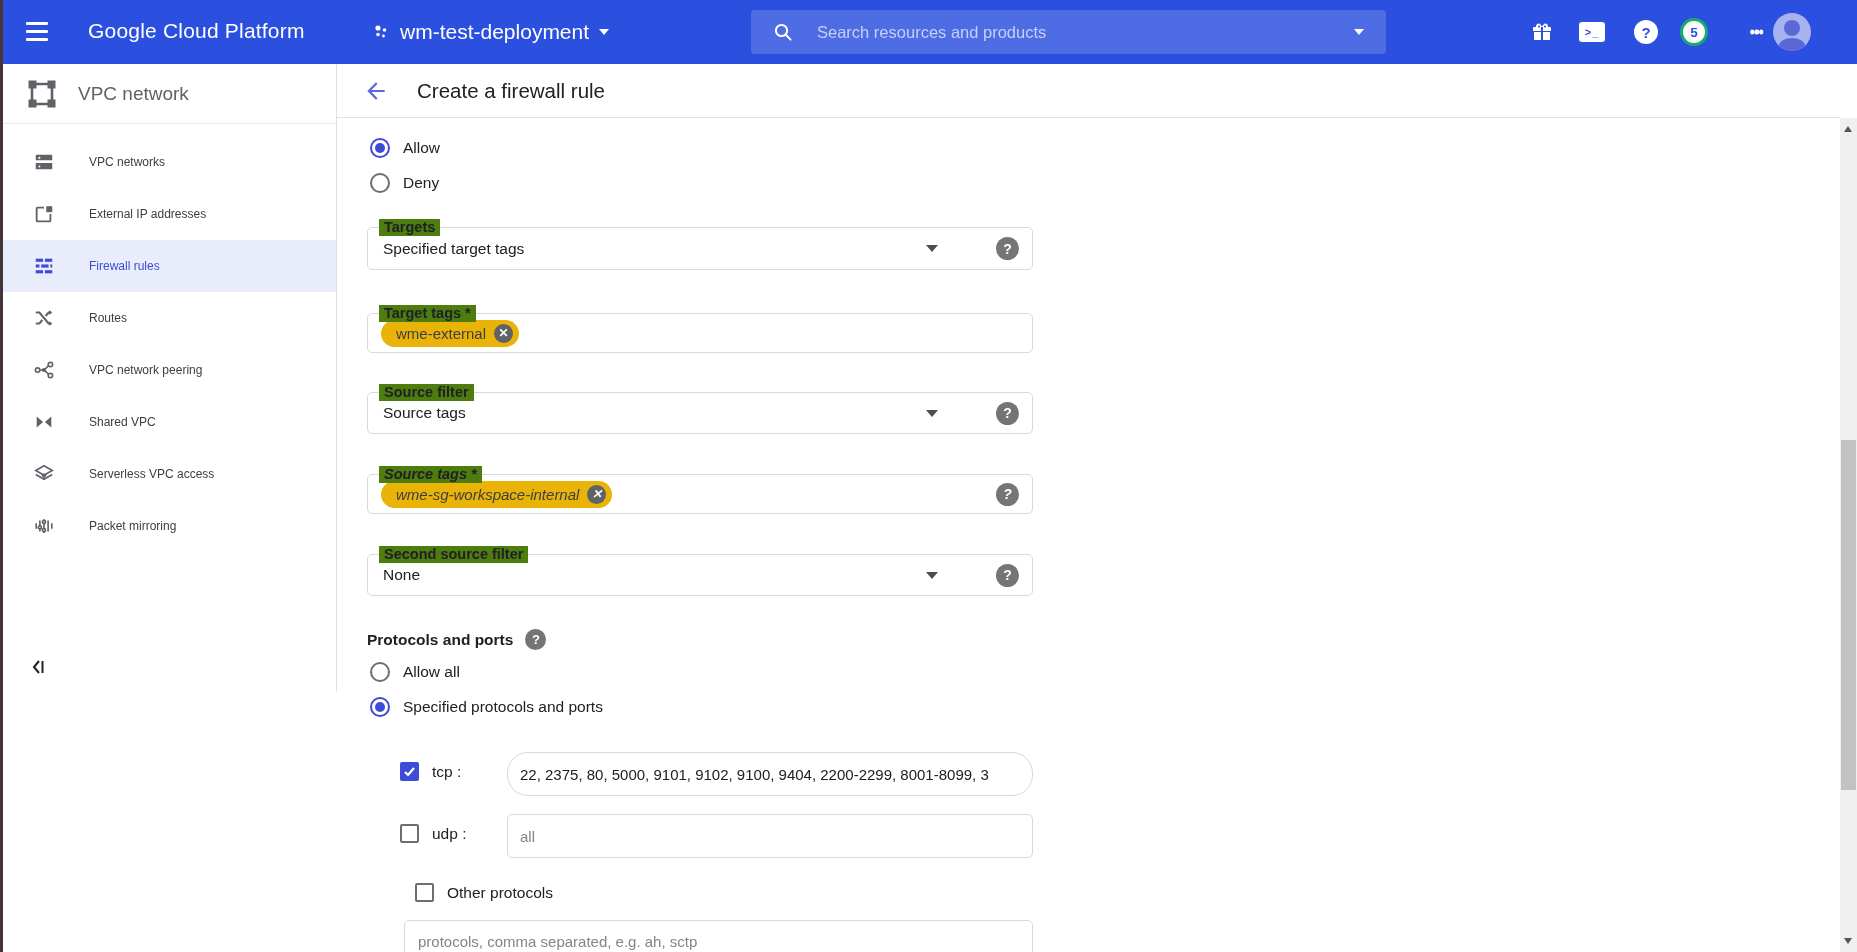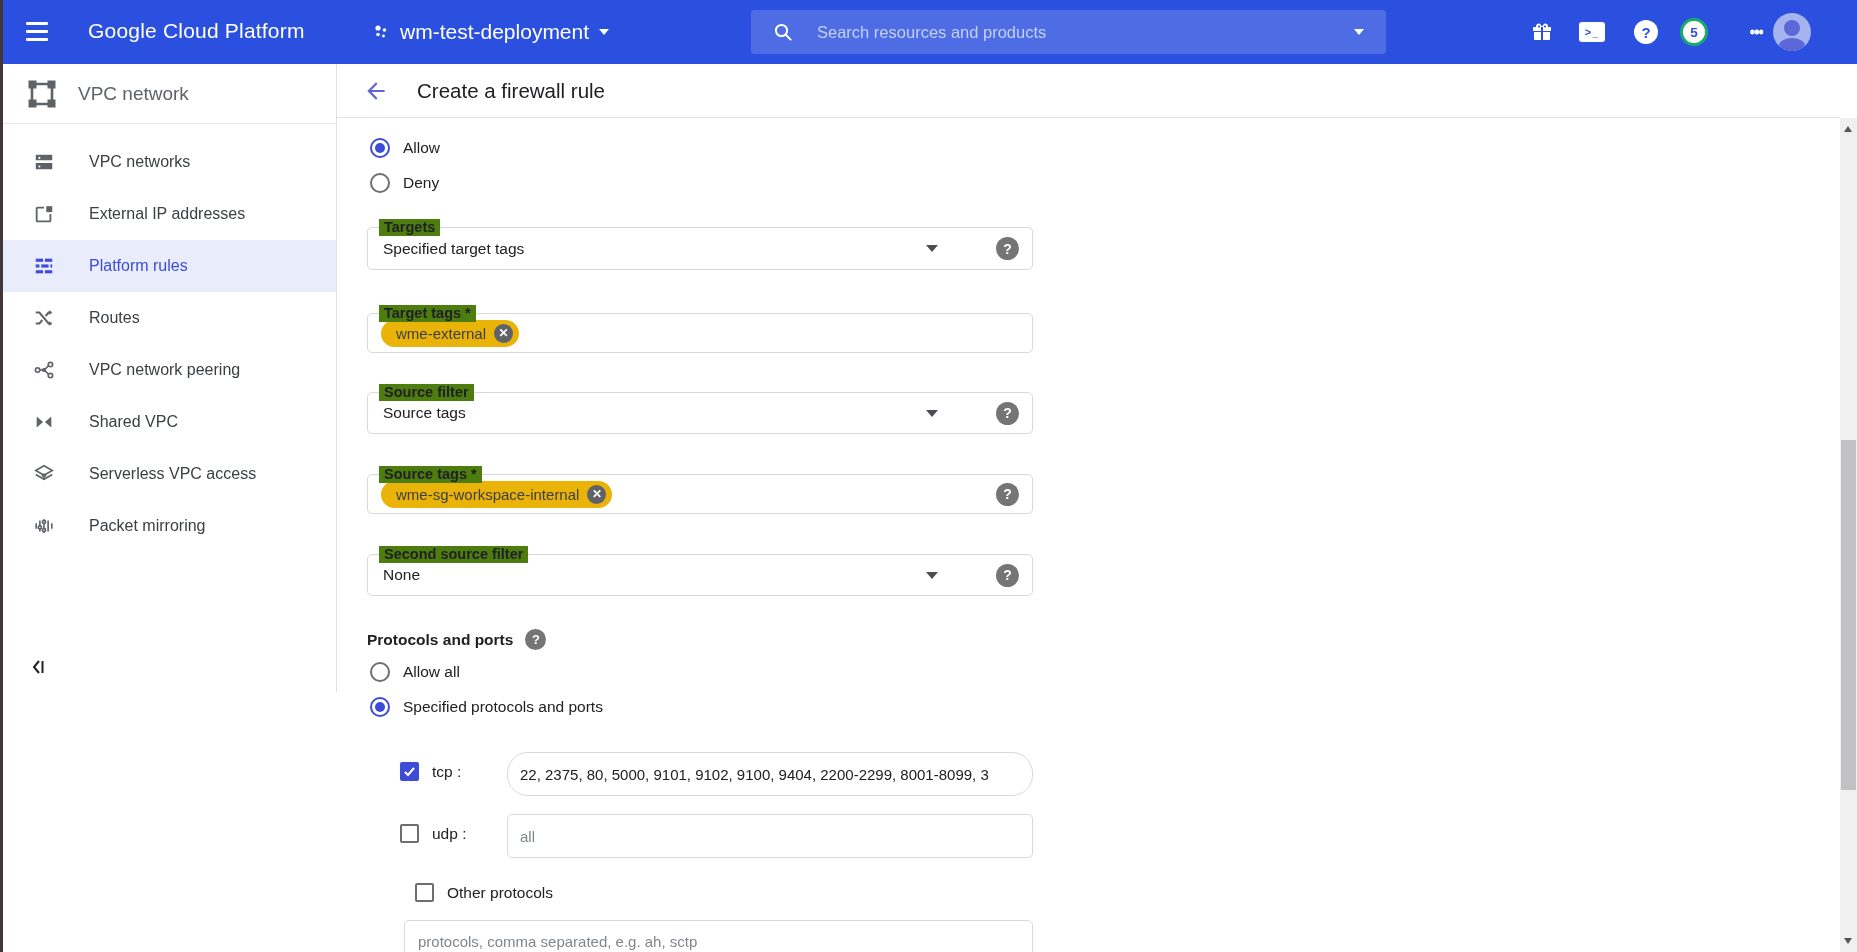--- a/index.html
+++ b/index.html
@@ -30,21 +30,21 @@
   .avatar .body { position:absolute; left:6px; top:25px; width:26px; height:16px; border-radius:50% 50% 0 0; background:#5d68d8; }
 
   
   .sidebar { position:absolute; left:0; top:64px; width:337px; height:628px; background:#fff; border-right:1px solid #e0e0e0; z-index:2; }
   .sidebar-header { height:60px; border-bottom:1px solid #e8e8e8; display:flex; align-items:center; }
   .sidebar-header .logo { margin-left:28px; display:flex; }
   .sidebar-title { margin-left:22px; font-size:19px; color:#5f6368; }
   .nav { margin-top:12px; }
   .nav-item { height:52px; display:flex; align-items:center; cursor:pointer; color:#3c4043; }
   .nav-item .ic { width:24px; margin-left:32px; display:flex; justify-content:center; color:#5f6368; }
-  .nav-item .lbl { margin-left:33px; font-size:16px; }
+  .nav-item .lbl { margin-left:33px; font-size:12px; }
   .nav-item.selected { background:#e9ecfb; color:#3e4bd8; }
   .nav-item.selected .ic { color:#3e4bd8; }
   .collapse-btn { position:absolute; left:30px; bottom:16px; cursor:pointer; display:flex; }
 
   .leftstrip { position:absolute; left:0; top:0; width:3px; height:952px; background:#43353a; z-index:9; }
 
   
   .content { position:absolute; left:337px; top:64px; width:1520px; height:624px; background:#fff; }
   .content-header { position:absolute; left:0; top:0; width:1503px; height:54px; border-bottom:1px solid #e1e3e6; display:flex; align-items:center; }
   .back-btn { margin-left:26px; display:flex; cursor:pointer; }
@@ -187,21 +187,21 @@
           <svg width="22" height="22" viewBox="0 0 24 24" fill="currentColor">
               <rect x="3" y="4" width="8" height="3.4"></rect>
               <rect x="13" y="4" width="8" height="3.4"></rect>
               <rect x="3" y="10.3" width="4" height="3.4"></rect>
               <rect x="9" y="10.3" width="8" height="3.4"></rect>
               <rect x="19" y="10.3" width="2" height="3.4"></rect>
               <rect x="3" y="16.6" width="8" height="3.4"></rect>
               <rect x="13" y="16.6" width="8" height="3.4"></rect>
             </svg>
         </span>
-        <span class="lbl">Platform rules</span>
+        <span class="lbl">Firewall rules</span>
       </div>
       <div class="nav-item">
         <span class="ic">
           <svg width="22" height="22" viewBox="0 0 24 24" fill="none" stroke="currentColor" stroke-width="2.2">
               <path d="M3 6h4l10 12h3"></path>
               <path d="M3 18h4l3.2-3.8"></path>
               <path d="M13.8 9.8 17 6h3"></path>
               <path d="M17.5 3.5 21 6l-3.5 2.5" fill="currentColor" stroke="none"></path>
               <path d="M17.5 15.5 21 18l-3.5 2.5" fill="currentColor" stroke="none"></path>
             </svg>
@@ -306,21 +306,21 @@
     </div>
 
     <div class="field" style="top:328px; height:42px;">
       <span class="field-label">Source filter</span>
       <span class="field-value">Source tags</span>
       <span class="spacer"></span>
       <span class="caret-down-dark" style="margin-right:58px;"></span>
       <span class="help-badge">?</span>
     </div>
 
-    <div class="field" style="top:410px; height:40px;">
+    <div class="field" style="top:410px; height:40px;font-style:italic;">
       <span class="field-label">Source tags *</span>
       <span class="chip">
         <span class="chip-text">wme-sg-workspace-internal</span>
         <span class="chip-x">✕</span>
       </span>
       <span class="spacer"></span>
       <span class="help-badge">?</span>
     </div>
 
     <div class="field" style="top:490px; height:42px;">

